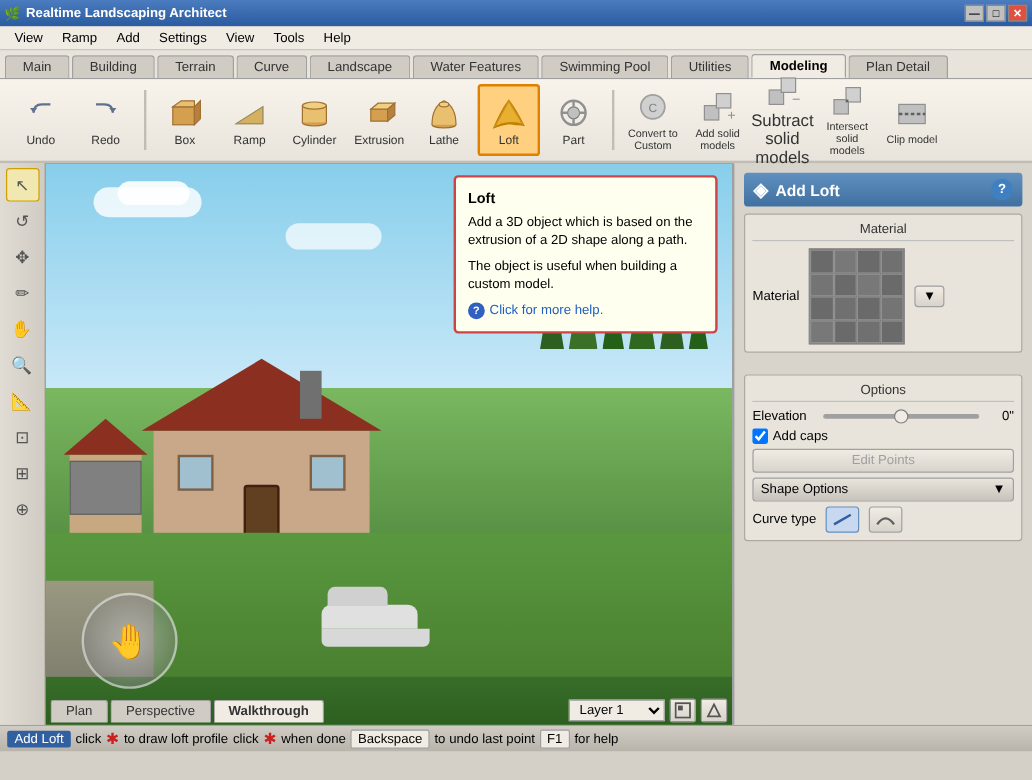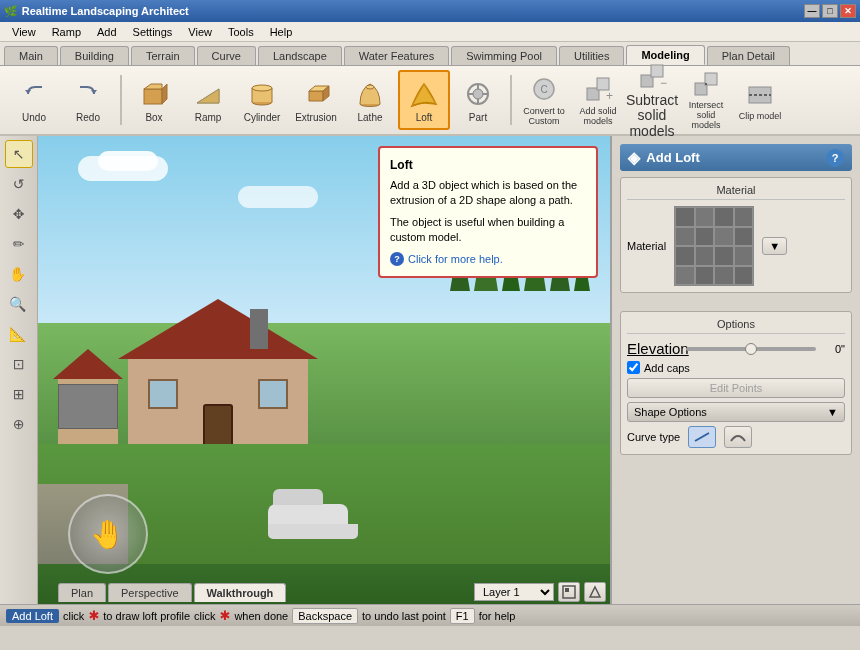--- a/index.html
+++ b/index.html
@@ -233,21 +233,21 @@
       font-size: 11px;
     }
 
     .options-section { margin-top: 12px; }
     .slider-row {
       display: flex;
       align-items: center;
       gap: 4px;
       margin-bottom: 4px;
     }
-    .slider-label { font-size: 15px; width: 55px; text-decoration: underline; }
+    .slider-label { font-size: 11px; width: 55px; }
     .slider-track {
       flex: 1;
       height: 4px;
       background: #a0a0a0;
       border-radius: 2px;
       position: relative;
     }
     .slider-thumb {
       width: 12px; height: 12px;
       background: #f0ece4;
@@ -317,21 +317,21 @@
     }
     .curve-btn.active { background: #c8d8f0; border-color: #6090c0; }
 
     
     #view-tabs {
       position: absolute;
       bottom: 0; left: 0;
       display: flex;
       align-items: flex-end;
       gap: 2px;
-      padding: 2px 20px;
+      padding: 2px 4px;
     }
     .view-tab {
       padding: 3px 12px;
       background: #d0ccc4;
       border: 1px solid #a0a0a0;
       border-bottom: none;
       border-radius: 3px 3px 0 0;
       font-size: 11px;
       cursor: pointer;
       color: #333;

